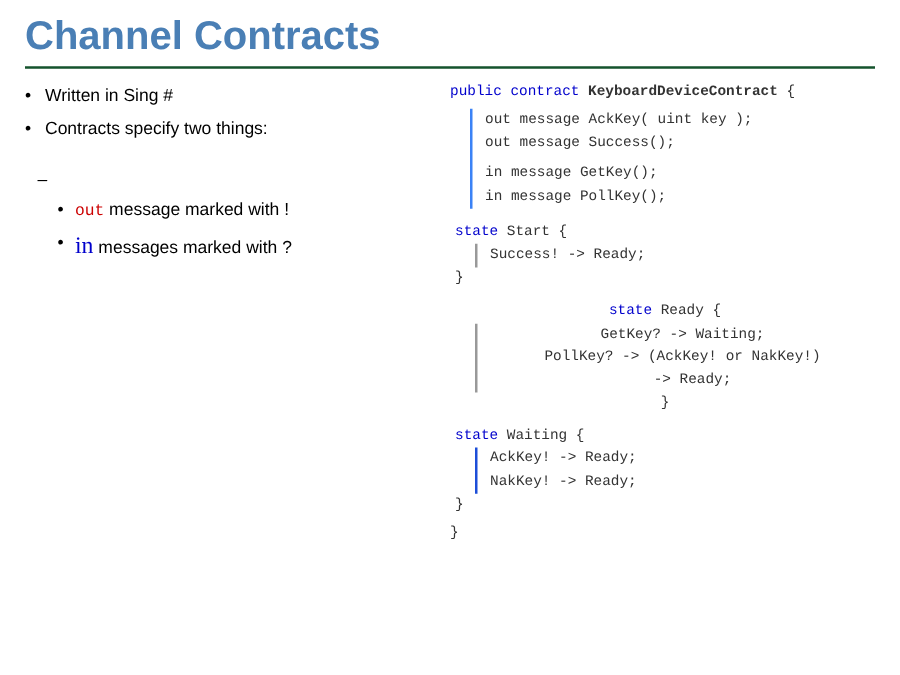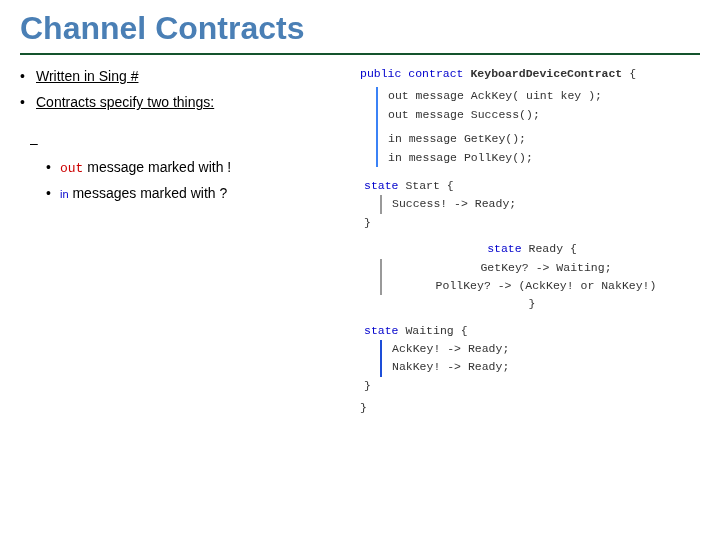--- a/index.html
+++ b/index.html
@@ -32,21 +32,20 @@
     .right-panel {
       width: 340px;
       font-family: 'Courier New', monospace;
       font-size: 12px;
       line-height: 1.6;
       color: #333;
     }
     .bullet-list {
       list-style: none;
       padding-left: 0;
-      text-decoration: underline;
     }
     .bullet-list > li {
       position: relative;
       padding-left: 16px;
       margin-bottom: 4px;
     }
     .bullet-list > li::before {
       content: "•";
       position: absolute;
       left: 0;
@@ -74,22 +73,22 @@
     .dash-item::before {
       content: "– ";
     }
     .code-out {
       color: #cc0000;
       font-family: 'Courier New', monospace;
       font-size: 13px;
     }
     .code-in {
       color: #0000cc;
-      font-family: Liberation Sans, sans-serif;
-      font-size: 11px;
+      font-family: Liberation Serif, serif;
+      font-size: 19px;
     }
     .code-outer {
       font-family: 'Courier New', monospace;
       font-size: 11.5px;
       color: #333;
     }
     .code-outer .kw { color: #0000cc; }
     .code-outer .contract-name { color: #333; font-weight: bold; }
   </style>
 </head>
@@ -134,20 +133,21 @@
         <div>Success! -&gt; Ready;</div>
       </div>
       <div>}</div>
     </div>
 
     <div style="margin-top:8px; margin-left:4px;text-align:center;">
       <div><span class="kw">state</span> Ready {</div>
       <div style="margin-left:16px; border-left: 2px solid #999; padding-left:10px;">
         <div>GetKey?  -&gt; Waiting;</div>
         <div>PollKey? -&gt; (AckKey! or NakKey!)</div>
+        <div style="padding-left:16px;">-&gt; Ready;</div>
       </div>
       <div>}</div>
     </div>
 
     <div style="margin-top:8px; margin-left:4px;">
       <div><span class="kw">state</span> Waiting {</div>
       <div style="margin-left:16px; border-left: 2px solid #1d4ed8; padding-left:10px;">
         <div>AckKey! -&gt; Ready;</div>
         <div>NakKey! -&gt; Ready;</div>
       </div>

